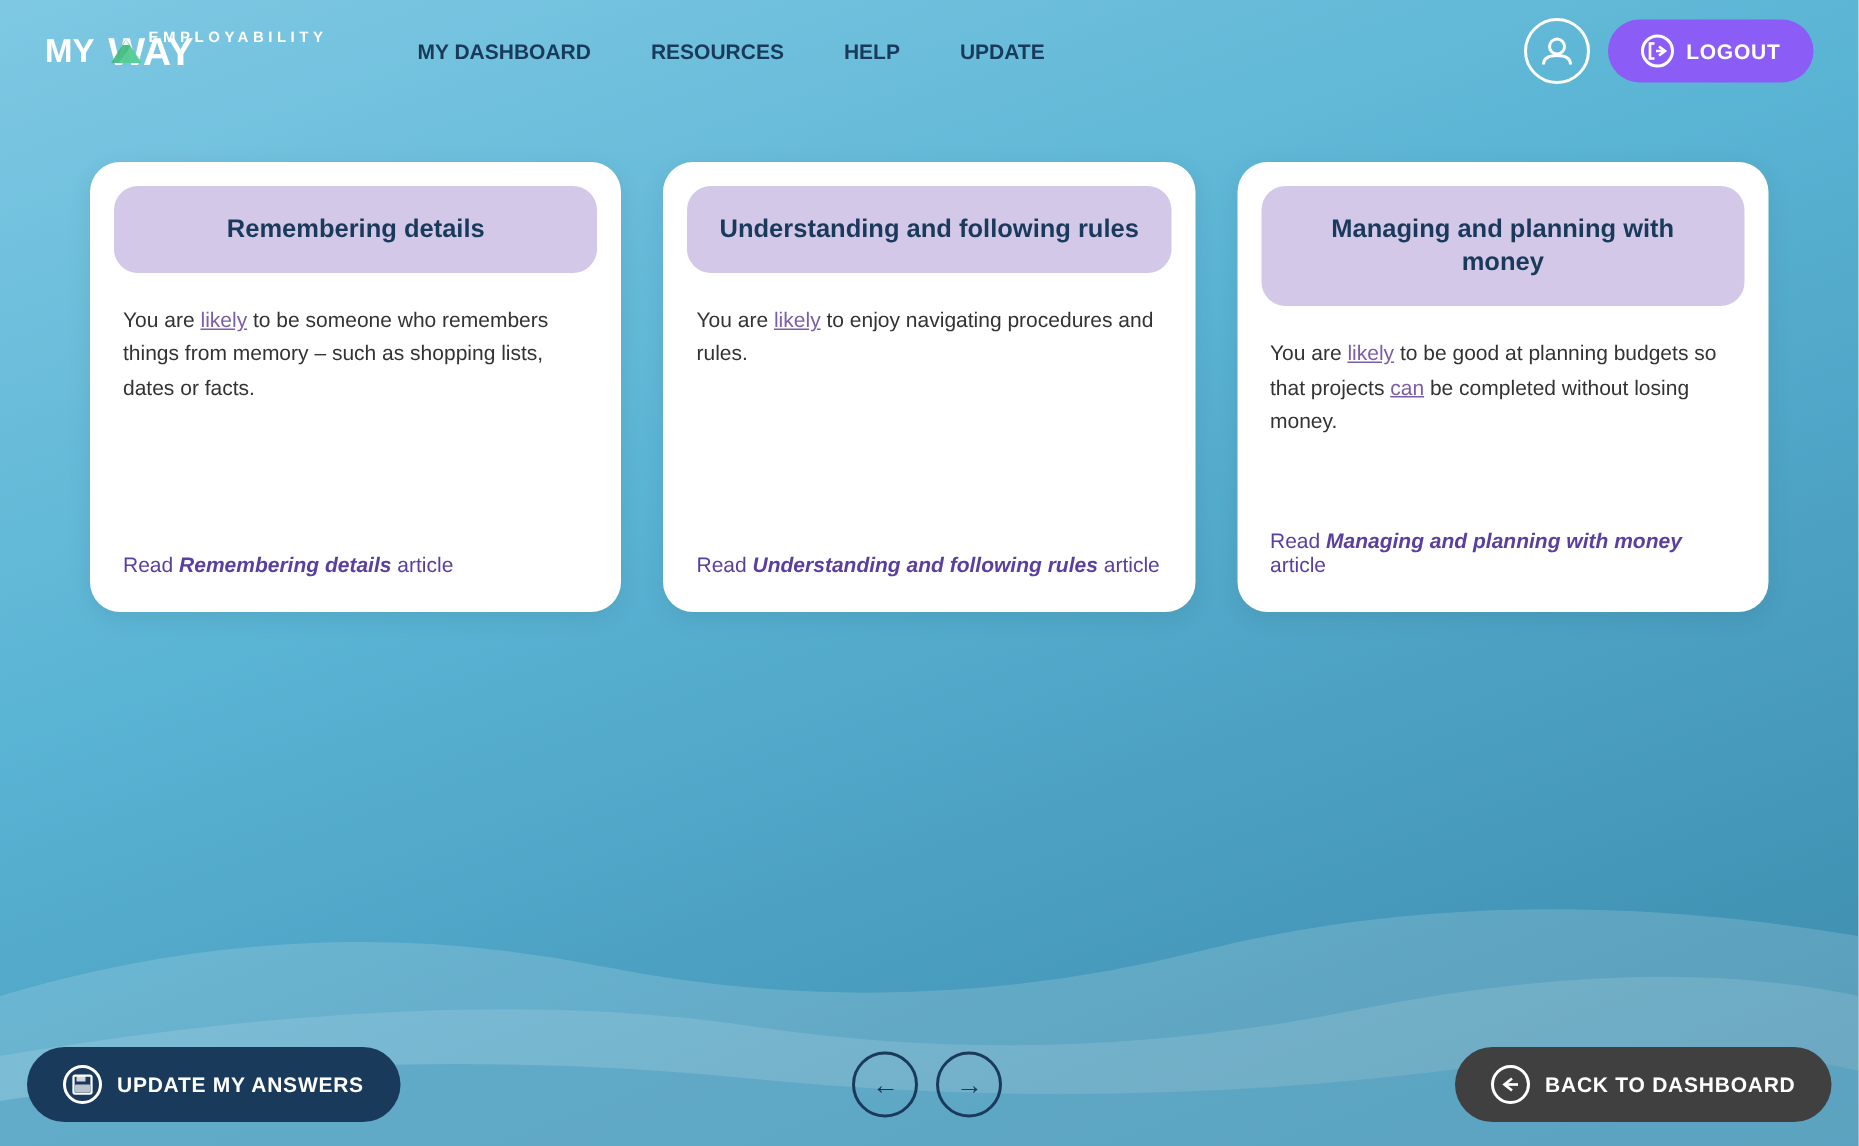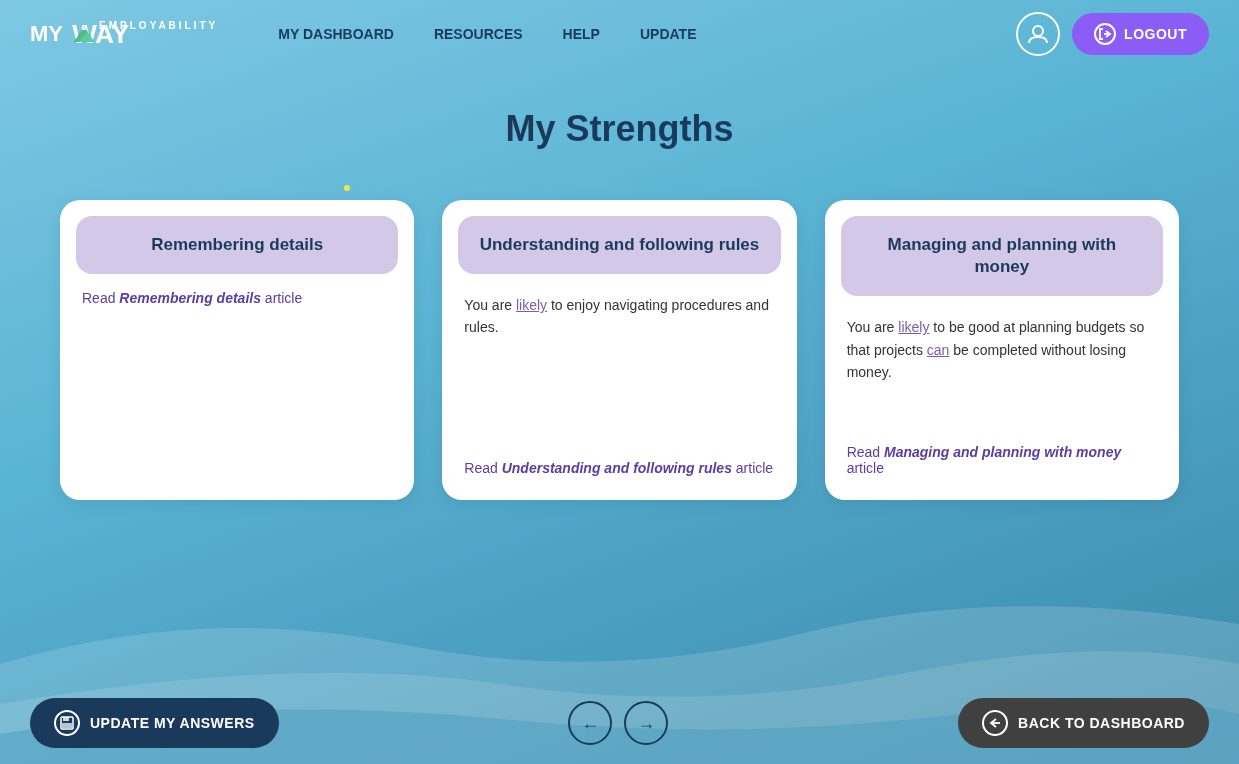--- a/index.html
+++ b/index.html
@@ -175,21 +175,21 @@
       font-style: italic;
       font-weight: bold;
     }
 
     
     .bottom-bar {
       position: absolute;
       bottom: 0;
       left: 0;
       width: 100%;
-      padding: 16px 30px;
+      padding: 16px 18px;
       display: flex;
       align-items: center;
       justify-content: space-between;
       z-index: 10;
       gap: 28px;
     }
     .update-btn {
       display: flex;
       align-items: center;
       gap: 10px;
@@ -311,27 +311,29 @@
         </svg>
       </div>
       <span>LOGOUT</span>
     </button>
   </div>
 </header>
 
 <div class="dot"></div>
 
 <main class="main">
-  <h1 class="page-title">My Strengths</h1>
 
   <div class="cards-row">
 
     <div class="card">
       <div class="card-header">
         <span class="card-header-text">Remembering details</span>
+      </div>
+      <div class="card-body">
+        You are <span class="highlight">likely</span> to be someone who remembers things from memory – such as shopping lists, dates or facts.
       </div>
       <div class="card-link">
         <span>Read </span><em>Remembering details</em><span> article</span>
       </div>
     </div>
 
     <div class="card">
       <div class="card-header">
         <span class="card-header-text">Understanding and following rules</span>
       </div>

